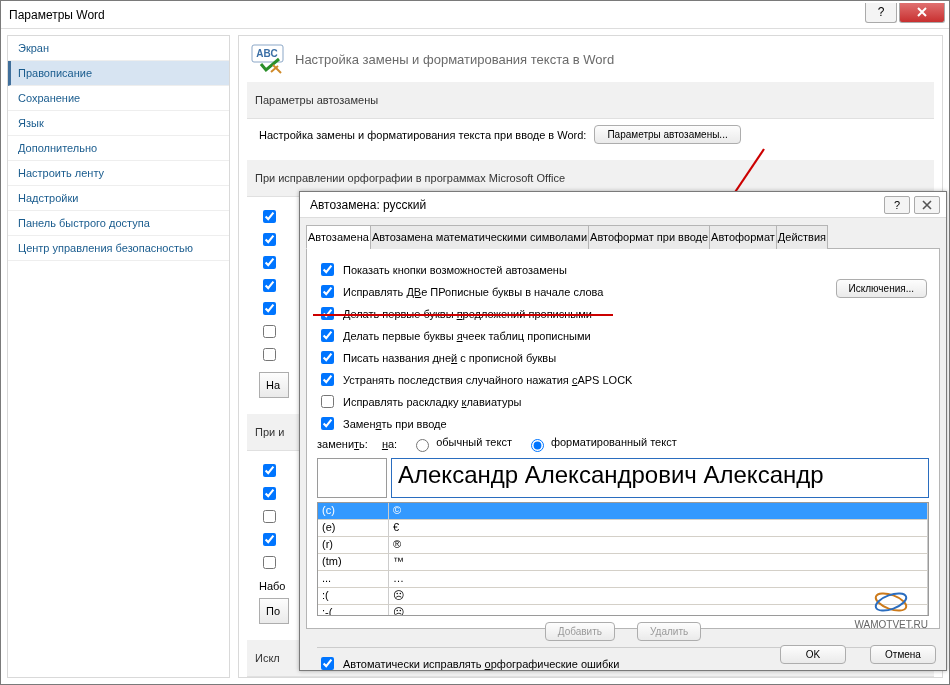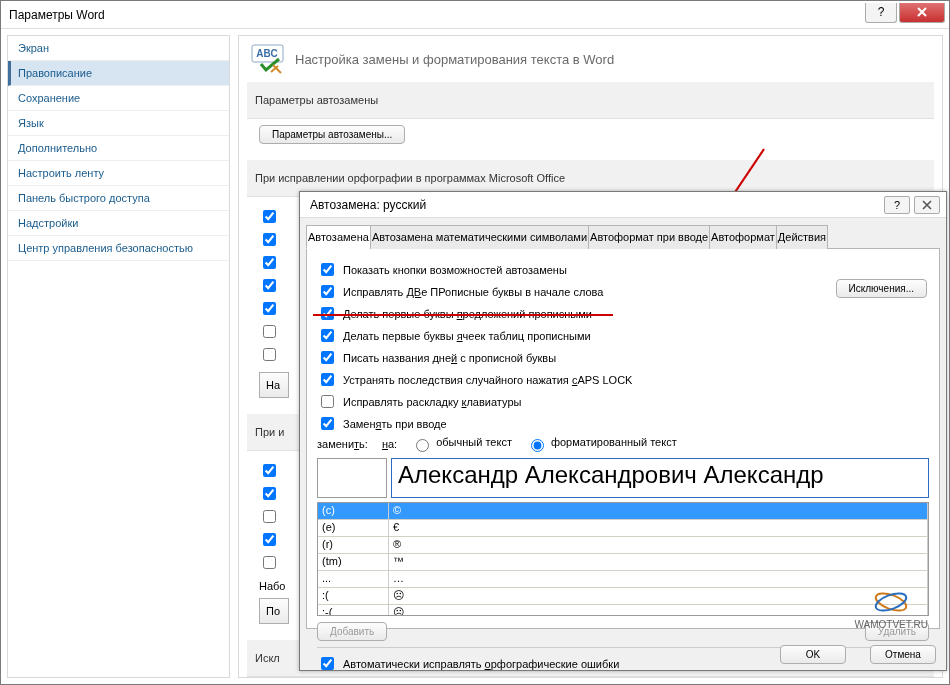--- a/index.html
+++ b/index.html
@@ -42,21 +42,21 @@
   .radio-row label{display:flex; align-items:flex-start; gap:4px;}
   .repl-row{display:flex; gap:4px; margin-bottom:4px;}
   .repl-left{ width:70px; border:1px solid #9a9a9a; height:40px; font-family:Arial; font-size:11px; padding:2px;}
   .repl-right{ flex:1; border:1px solid #2a6dbf; height:40px; font-family:Arial; font-size:24px; padding:2px 6px; white-space:nowrap; overflow:hidden;}
   .grid{border:1px solid #9a9a9a; height:114px; overflow-y:scroll;}
   .grow{display:flex;}
   .gcell{ border-right:1px solid #ccc; border-bottom:1px solid #d4d0c8; padding:1px 4px; height:17px; font-size:11px; overflow:hidden; white-space:nowrap;}
   .gc1{width:71px;}
   .gc2{flex:1;}
   .grow.sel .gcell{ background:#3399ff; color:#fff;}
-  .dlg-footer-row{display:flex; justify-content:space-between; gap:22px; padding-top:6px;}
+  .dlg-footer-row{display:flex; justify-content:center; gap:22px; padding-top:6px;}
   .dlg-bottom-bar{position:absolute; bottom:6px; right:10px; display:flex; gap:24px;}
   .und{text-decoration:underline;}
   .excl-btn-wrap{position:absolute; right:12px; top:30px;}
   .arrow {position:absolute; pointer-events:none;}
   .logo{position:absolute; right:18px; bottom:40px; text-align:center; font-size:10px; color:#666;}
   .logo svg{display:block; margin:0 auto;}
   .bg-checks .cb-row{margin:4px 0;}
 </style>
 </head>
 <body>
@@ -75,38 +75,39 @@
   </div>
 
   <div class="main">
     <div class="sidebar" id="sidebar">
         <div class="side-item">Экран</div>
         <div class="side-item selected">Правописание</div>
         <div class="side-item">Сохранение</div>
         <div class="side-item">Язык</div>
         <div class="side-item">Дополнительно</div>
         <div class="side-item">Настроить ленту</div>
+        <div class="side-item">Надстройки</div>
         <div class="side-item">Панель быстрого доступа</div>
-        <div class="side-item">Надстройки</div>
         <div class="side-item">Центр управления безопасностью</div>
       </div>
 
     <div class="content">
       <div class="panel-head">
         <svg width="34" height="30" viewBox="0 0 34 30">
           <rect x="1" y="1" width="31" height="17" rx="2" fill="#fff" stroke="#8ba7c7"></rect>
           <text x="16" y="13" text-anchor="middle" font-size="10" font-weight="bold" fill="#3a6ea5">ABC</text>
           <path d="M10 20 L15 26 L28 15" stroke="#2a8f2a" stroke-width="3" fill="none"></path>
           <path d="M22 21 L30 29 M27 22 L20 28" stroke="#d08a2a" stroke-width="2"></path>
         </svg>
         <span class="txt">Настройка замены и форматирования текста в Word</span>
       </div>
 
       <div class="section-hd">Параметры автозамены</div>
       <div class="section-body row">
+        <span>Настройка замены и форматирования текста при вводе в Word:</span>
         <button class="btn">Параметры автозамены...</button>
       </div>
 
       <div class="section-hd">При исправлении орфографии в программах Microsoft Office</div>
       <div class="section-body bg-checks">
         <div class="cb-row">
             <input type="checkbox" checked="" style="">
           </div>
         <div class="cb-row">
             <input type="checkbox" checked="" style="">

